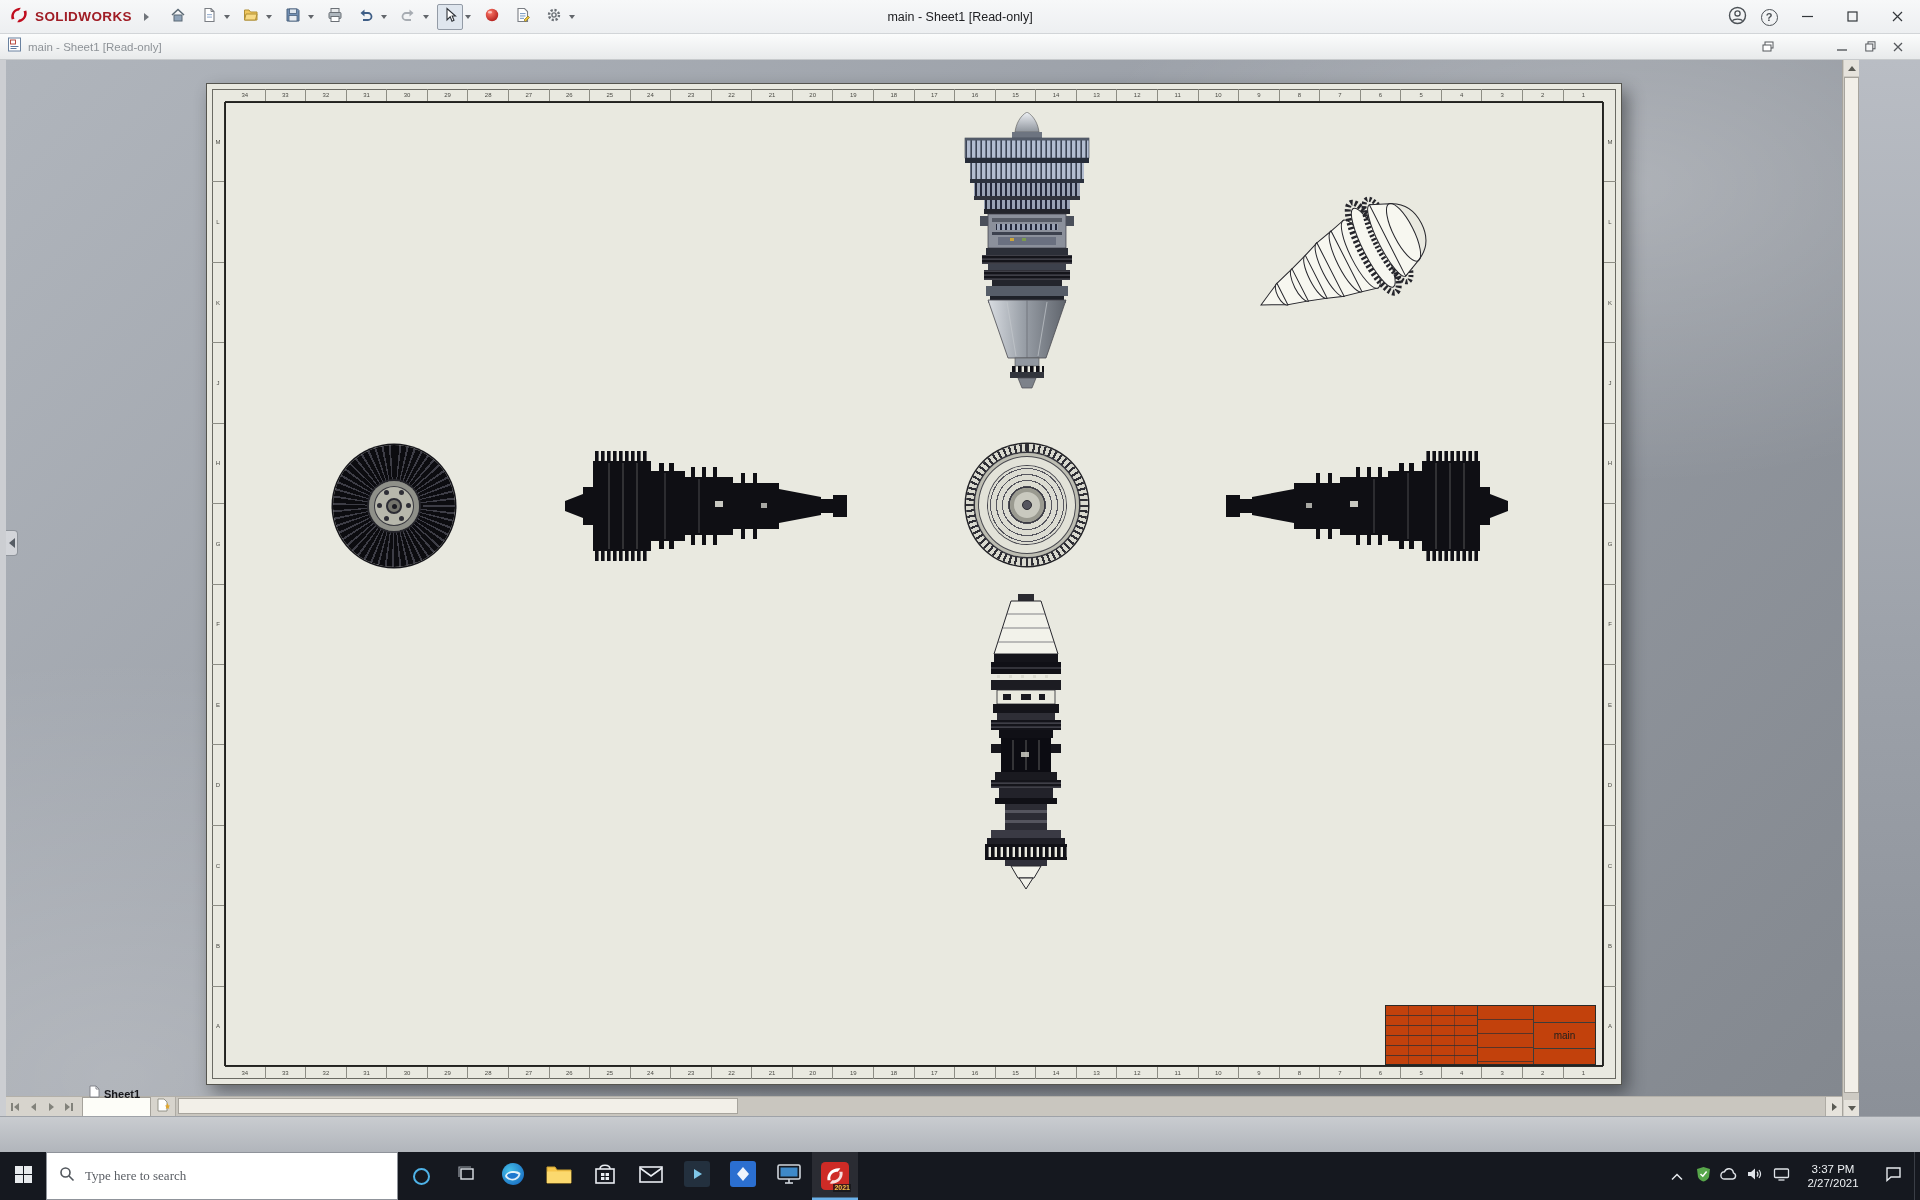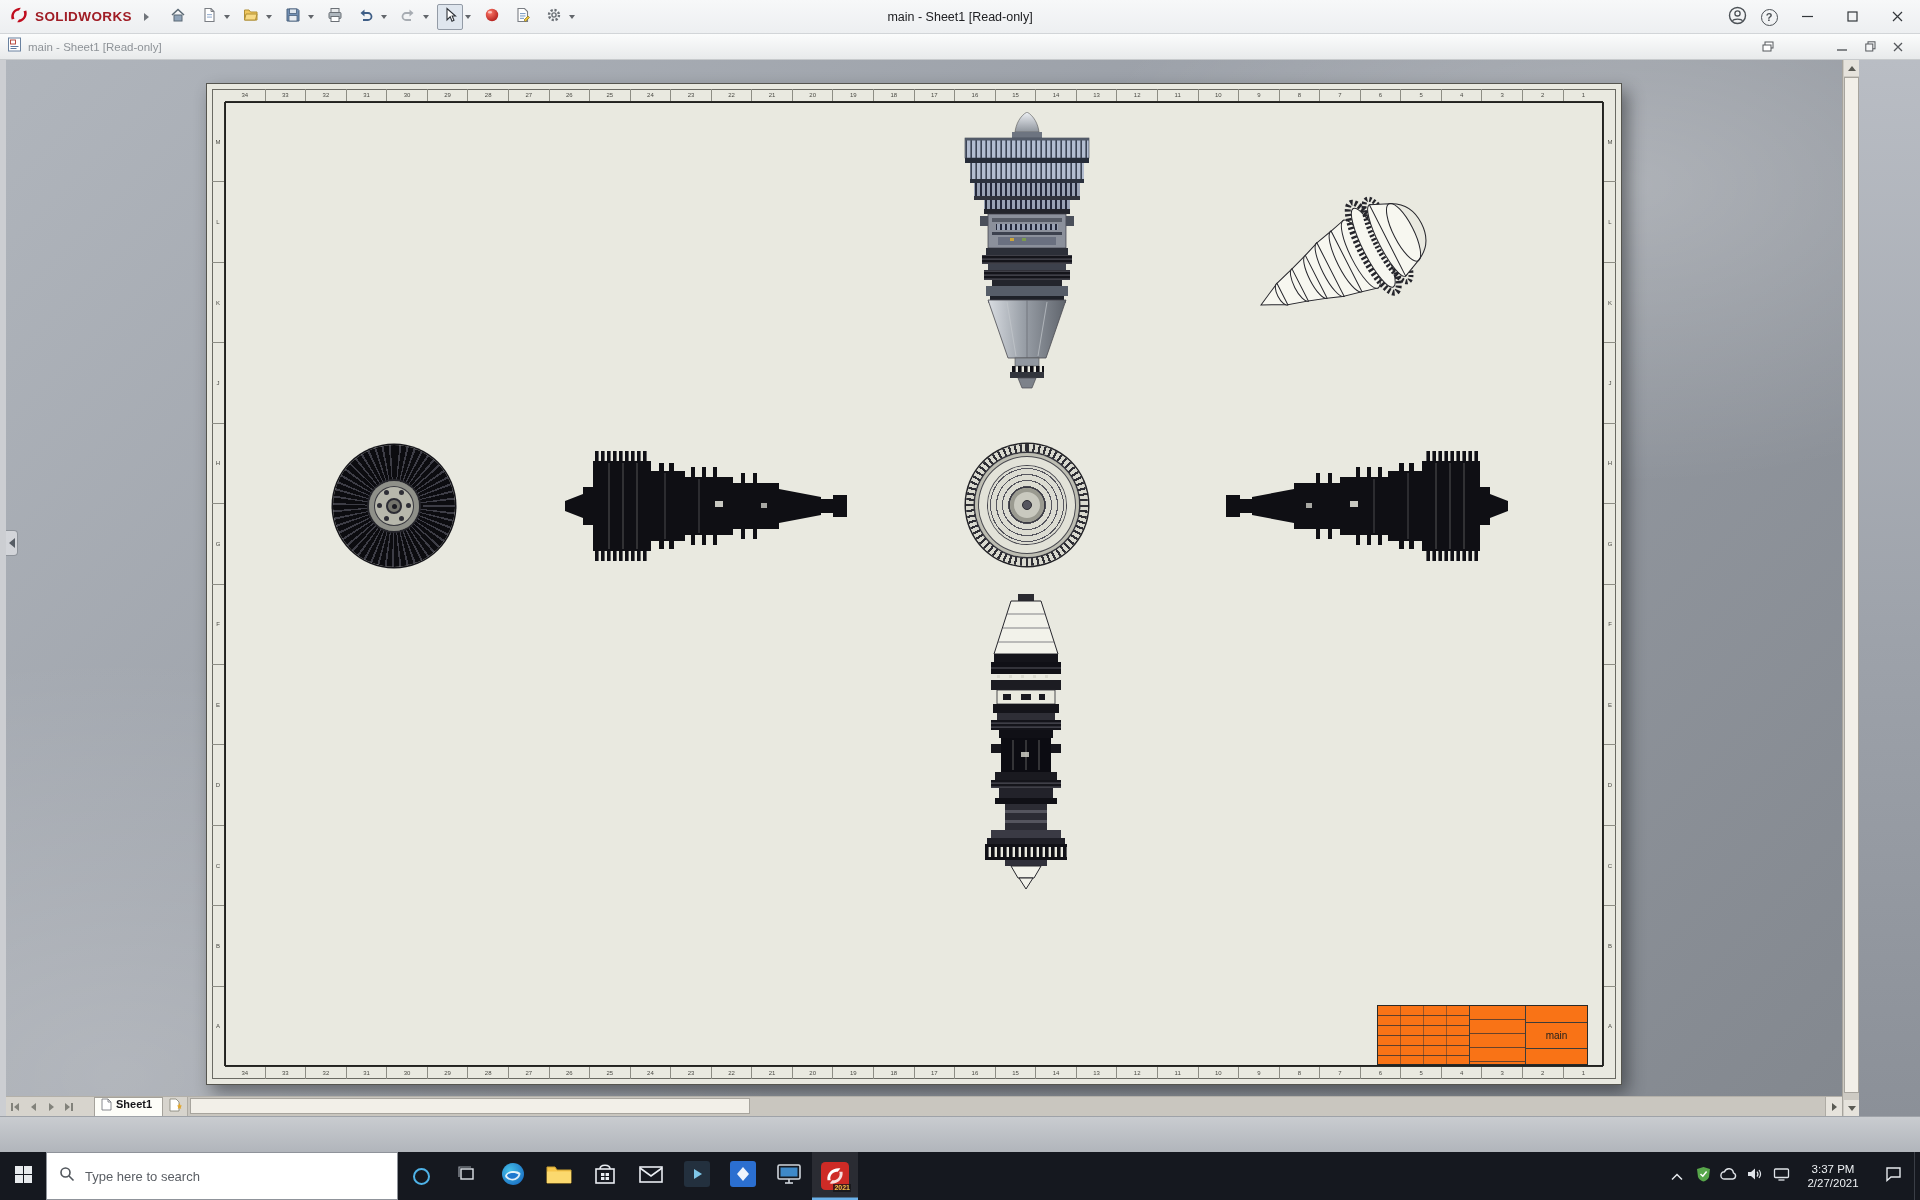--- a/index.html
+++ b/index.html
@@ -72,21 +72,21 @@
 .fan-axle{position:absolute;left:50%;top:50%;width:16px;height:16px;margin:-8px 0 0 -8px;border-radius:50%;background:#74746c;border:2px solid #2c2c34}
 .fan-axle::after{content:"";position:absolute;left:50%;top:50%;width:5px;height:5px;margin:-2.5px 0 0 -2.5px;border-radius:50%;background:#1c1c22}
 
 .ring-view{width:122px;height:122px;border-radius:50%;background:#d9d9cf;background:repeating-conic-gradient(#2e2e34 0deg 2.2deg,#d9d9cf 2.2deg 5.6deg);box-shadow:0 0 0 1.5px #222226;position:relative}
 .ring-i1{position:absolute;inset:9px;border-radius:50%;background:#e2e2d8;box-shadow:0 0 0 1.5px #33333a, inset 0 0 0 3px #bdbdb2, inset 0 0 0 4px #4a4a50}
 .ring-i2{position:absolute;inset:22px;border-radius:50%;background:repeating-radial-gradient(circle at 50% 50%,#55555e 0 1px,#dcdcd2 1px 6px);box-shadow:0 0 0 1px #44444c}
 .ring-hub{position:absolute;inset:44px;border-radius:50%;background:#c9c9bf;box-shadow:0 0 0 1.5px #3a3a42, inset 0 0 0 4px #9a9a90}
 .ring-dot{position:absolute;left:50%;top:50%;width:10px;height:10px;margin:-5px 0 0 -5px;border-radius:50%;background:#55555e;border:1.5px solid #2c2c32}
 
 
-.title-block{position:absolute;right:14px;bottom:0;width:211px;height:60px;border:1.2px solid #2a2a28;background:#f97316}
+.title-block{position:absolute;right:6px;bottom:0;width:211px;height:60px;border:1.2px solid #2a2a28;background:#c2410c}
 .tb-left{position:absolute;left:0;top:0;width:92px;height:100%;border-right:1px solid #3c3c3a;
  background-image:repeating-linear-gradient(to bottom,transparent 0 9px,rgba(45,45,50,.75) 9px 10px),repeating-linear-gradient(to right,transparent 0 22px,rgba(45,45,50,.45) 22px 23px)}
 .tb-mid{position:absolute;left:92px;top:0;width:56px;height:100%;border-right:1px solid #3c3c3a;
  background-image:repeating-linear-gradient(to bottom,transparent 0 13px,rgba(45,45,50,.7) 13px 14px)}
 .tb-right-sec{position:absolute;left:148px;top:0;right:0;height:100%}
 .tb-cell-top{height:17px;border-bottom:1px solid #3c3c3a}
 .tb-name{height:26px;border-bottom:1px solid #3c3c3a;display:flex;align-items:center;justify-content:center;font-size:10px;color:#1f1f1d}
 
 
 .vscroll{position:absolute;left:1842px;top:60px;width:17px;height:1056px;background:#cdcac3;border-left:1px solid #a7a49d}
@@ -96,34 +96,34 @@
 .tri-up{width:0;height:0;border-bottom:5px solid #5a5a54;border-left:4px solid transparent;border-right:4px solid transparent}
 .tri-down{width:0;height:0;border-top:5px solid #5a5a54;border-left:4px solid transparent;border-right:4px solid transparent}
 .vs-thumb{position:absolute;left:1px;top:17px;width:15px;height:1016px;background:#f2efe8;border:1px solid #a7a49d}
 
 
 .tabbar{position:absolute;left:6px;top:1096px;width:1836px;height:20px;background:#d7d4cd;border-top:1px solid #b3b0a9;display:flex;align-items:stretch}
 .navbtn{width:18px;display:flex;align-items:center;justify-content:center;gap:1px}
 .navt-l{width:0;height:0;border-top:4px solid transparent;border-bottom:4px solid transparent;border-right:5px solid #82827b}
 .navt-r{width:0;height:0;border-top:4px solid transparent;border-bottom:4px solid transparent;border-left:5px solid #82827b}
 .navline{width:2px;height:8px;background:#82827b}
-.sheet-tab{display:flex;align-items:flex-start;gap:4px;padding:0 10px 16px 6px;background:#fdfdf8;border:1px solid #a5a29b;border-bottom:none;margin-left:16px;font-size:11px;font-weight:bold;color:#16161a}
+.sheet-tab{display:flex;align-items:flex-end;gap:4px;padding:0 10px 16px 6px;background:#fdfdf8;border:1px solid #a5a29b;border-bottom:none;margin-left:4px;font-size:11px;font-weight:bold;color:#16161a}
 .addsheet{width:24px;display:flex;align-items:center;justify-content:center}
 .hscroll{flex:1;position:relative;background:#c9c6bf;border-left:1px solid #aeaba4}
 .hs-thumb{position:absolute;left:2px;top:1px;height:16px;width:560px;background:#f2efe8;border:1px solid #a7a49d}
 .hs-arrow{width:17px;display:flex;align-items:center;justify-content:center;background:#e6e3dc;border-left:1px solid #aeaba4}
 .tri-right{width:0;height:0;border-left:5px solid #5a5a54;border-top:4px solid transparent;border-bottom:4px solid transparent}
 
 
 .taskbar{position:absolute;left:0;top:1152px;width:100%;height:48px;background:#15181f;display:flex;align-items:stretch;z-index:40}
 .task-btn{width:46px;display:flex;align-items:center;justify-content:center;position:relative}
 .task-btn.active{background:rgba(255,255,255,.09);box-shadow:inset 0 -2.5px 0 #6ab0e8}
 .searchbox{width:352px;background:#ffffff;display:flex;align-items:center;border:1px solid #8f939a}
 .searchbox svg{margin:0 10px 0 12px}
-.searchbox input{flex:1;height:100%;border:none;outline:none;font-size:13px;color:#0f172a;background:transparent;font-family:Liberation Sans, sans-serif}
+.searchbox input{flex:1;height:100%;border:none;outline:none;font-size:13px;color:#0f172a;background:transparent;font-family:Liberation Serif, serif}
 .searchbox input::placeholder{color:#5a5e64}
 .cortana-ring{width:17px;height:17px;border-radius:50%;border:2.5px solid #4fb3e8}
 .sw-icon{position:relative;width:28px;height:28px}
 .sw-badge{position:absolute;right:-2px;bottom:-2px;font-size:7px;font-weight:bold;color:#f3c04a;background:rgba(20,20,24,.75);padding:0 1px;line-height:8px}
 .tray{margin-left:auto;display:flex;align-items:center}
 .tray-btn{width:26px;height:48px;display:flex;align-items:center;justify-content:center}
 .clock{width:78px;height:48px;display:flex;flex-direction:column;align-items:center;justify-content:center;color:#eef1f4;font-size:11.5px;line-height:14px}
 .action-btn{width:42px;height:48px;display:flex;align-items:center;justify-content:center}
 .show-desktop{width:6px;height:48px;border-left:1px solid #3a3e46}
 

